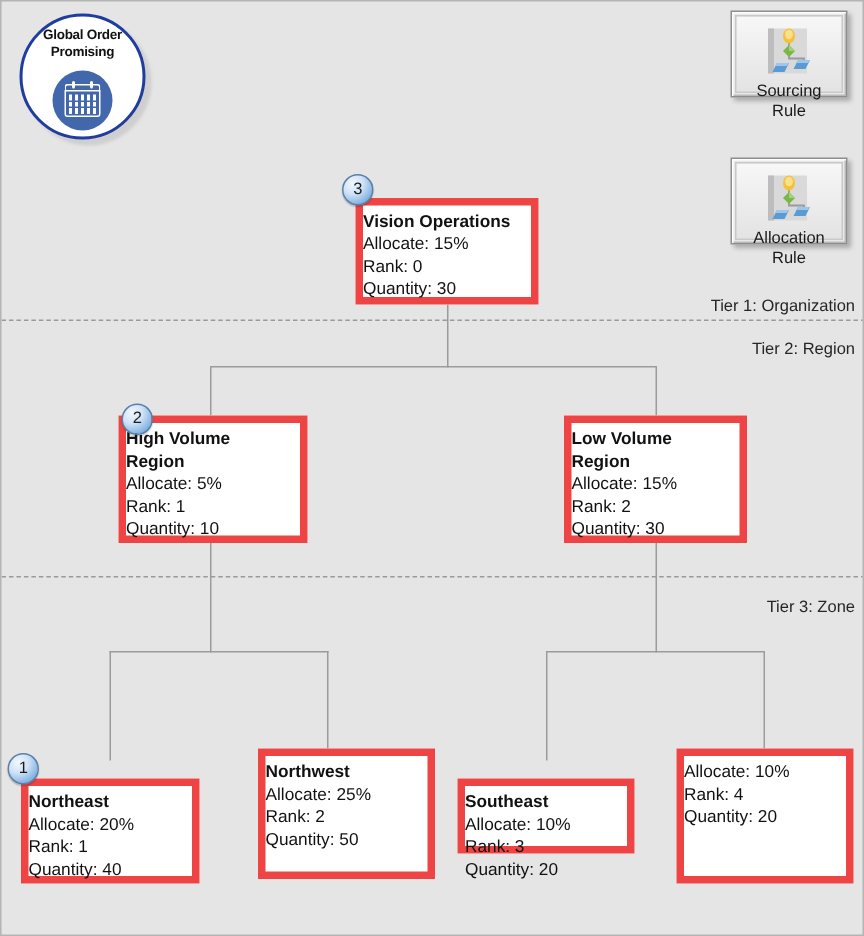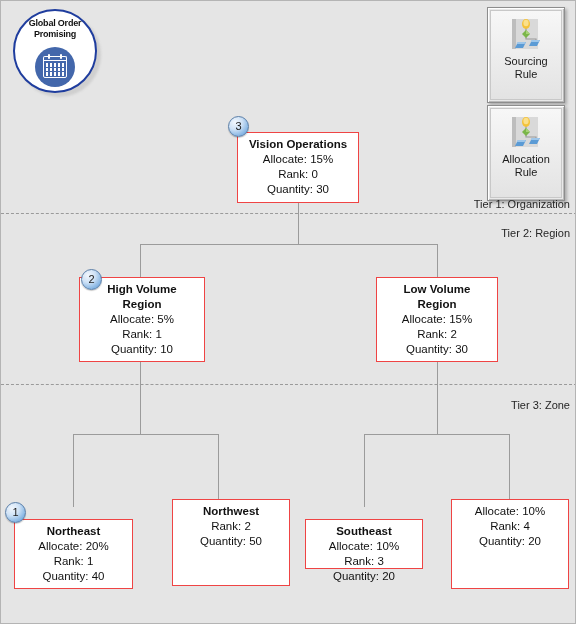--- a/index.html
+++ b/index.html
@@ -60,21 +60,21 @@
     display:grid;grid-template-columns:repeat(5,1fr);grid-template-rows:repeat(3,1fr);
     gap:1.2px;
   }
   .cal-grid i{display:block;background:#ffffff;}
   .cal-ring{
     position:absolute;top:-2px;width:2px;height:5px;background:#ffffff;border-radius:1px;
   }
 
   
   .rule-btn{
-    position:absolute;width:78px;height:96px;
+    position:absolute;width:78px;height:58px;
     background:#e9e9e9;
     border:1px solid #8d8d8d;
     box-sizing:border-box;
     box-shadow: inset 1px 1px 0 #ffffff, inset -1px -1px 0 #b9b9b9, 2px 2px 3px rgba(0,0,0,.25);
   }
   .rule-btn .btn-inner{
     position:absolute;left:2px;top:2px;right:2px;bottom:2px;
     border:1px solid #c8c8c8;
     background:linear-gradient(#f7f7f7,#e3e3e3);
     box-sizing:border-box;
@@ -99,23 +99,22 @@
 
   
   .conn{position:absolute;background:#9b9b9b;}
   .conn.v{width:1px;}
   .conn.h{height:1px;}
 
   
   .node{
     position:absolute;
     background:#ffffff;
-    border:1px solid #ef4444;
-    box-sizing:border-box;
-    text-align:center;
+    border:5px solid #ef4444;
+    box-sizing:border-box;
     font-size:11.5px;
     color:#111111;
     padding-top:4px;
     line-height:15px;
   }
   .node .nm{font-weight:bold;display:block;line-height:15px;}
   .node .ln{display:block;line-height:15px;}
 
   
   .callout{
@@ -262,20 +261,21 @@
   <div class="node" style="left:13px;top:518px;width:119px;height:70px;">
     <span class="nm">Northeast</span>
     <span class="ln">Allocate: 20%</span>
     <span class="ln">Rank: 1</span>
     <span class="ln">Quantity: 40</span>
   </div>
   <div class="callout" style="left:4px;top:501px;">1</div>
 
   <div class="node" style="left:171px;top:498px;width:118px;height:87px;">
     <span class="nm">Northwest</span>
+    <span class="ln">Allocate: 25%</span>
     <span class="ln">Rank: 2</span>
     <span class="ln">Quantity: 50</span>
   </div>
 
   <div class="node" style="left:304px;top:518px;width:118px;height:50px;">
     <span class="nm">Southeast</span>
     <span class="ln">Allocate: 10%</span>
     <span class="ln">Rank: 3</span>
     <span class="ln">Quantity: 20</span>
   </div>

